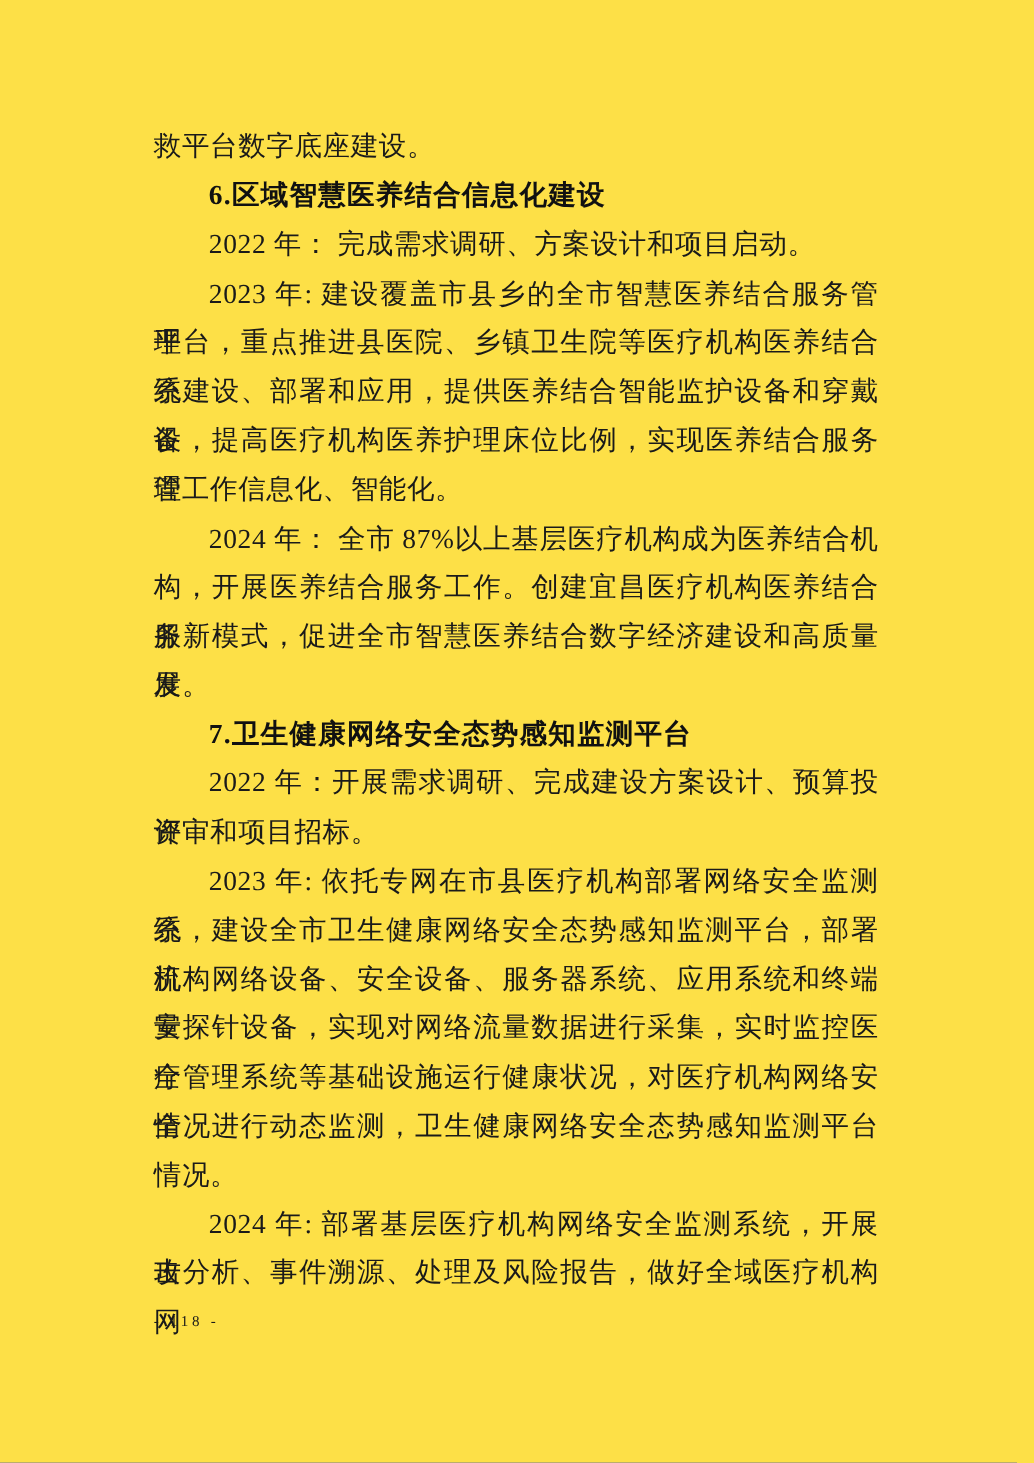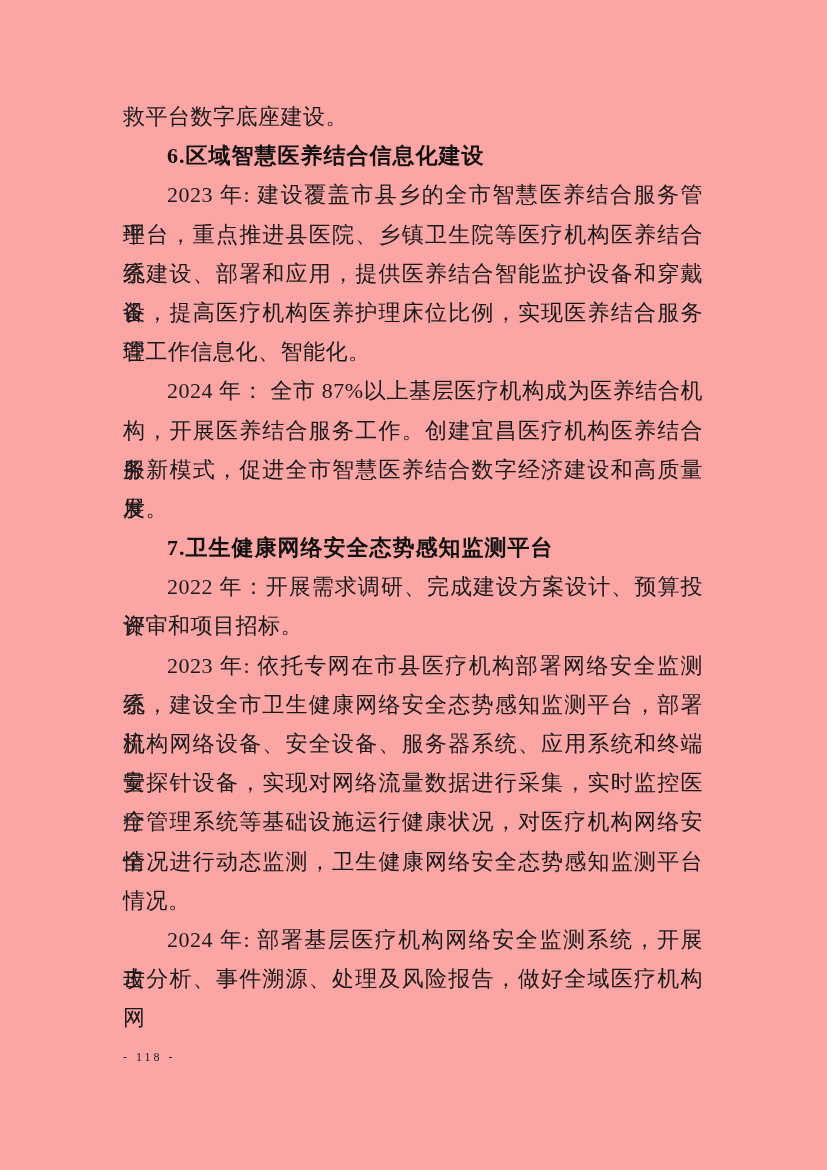--- a/index.html
+++ b/index.html
@@ -5,21 +5,21 @@
   html, body {
     margin: 0;
     padding: 0;
     background: #888;
   }
   .page {
     position: relative;
     width: 827px;
     height: 1170px;
     margin: 0 auto;
-    background: #fca5a5;
+    background: #fde047;
     overflow: hidden;
     font-family: "Liberation Serif", serif;
   }
   .content {
     position: absolute;
     left: 123px;
     top: 97px;
     width: 580px;
   }
   .line {
@@ -54,20 +54,21 @@
     font-family: "Liberation Serif", serif;
   }
 </style>
 </head>
 <body>
 
 <div class="page">
   <div class="content" id="doc-body">
       <div class="line">救平台数字底座建设。</div>
       <div class="line heading indent">6.区域智慧医养结合信息化建设</div>
+      <div class="line indent">2022 年： 完成需求调研、方案设计和项目启动。</div>
       <div class="line indent flush">2023 年: 建设覆盖市县乡的全市智慧医养结合服务管理</div>
       <div class="line flush">平台，重点推进县医院、乡镇卫生院等医疗机构医养结合系</div>
       <div class="line flush">统建设、部署和应用，提供医养结合智能监护设备和穿戴设</div>
       <div class="line flush">备，提高医疗机构医养护理床位比例，实现医养结合服务管</div>
       <div class="line">理工作信息化、智能化。</div>
       <div class="line indent flush">2024 年： 全市 87%以上基层医疗机构成为医养结合机</div>
       <div class="line flush">构，开展医养结合服务工作。创建宜昌医疗机构医养结合服</div>
       <div class="line flush">务新模式，促进全市智慧医养结合数字经济建设和高质量发</div>
       <div class="line">展。</div>
       <div class="line heading indent">7.卫生健康网络安全态势感知监测平台</div>

